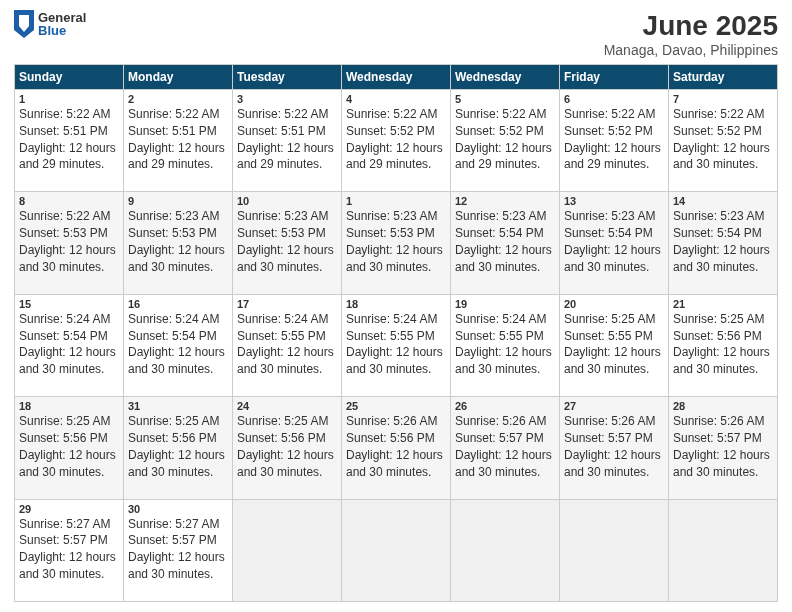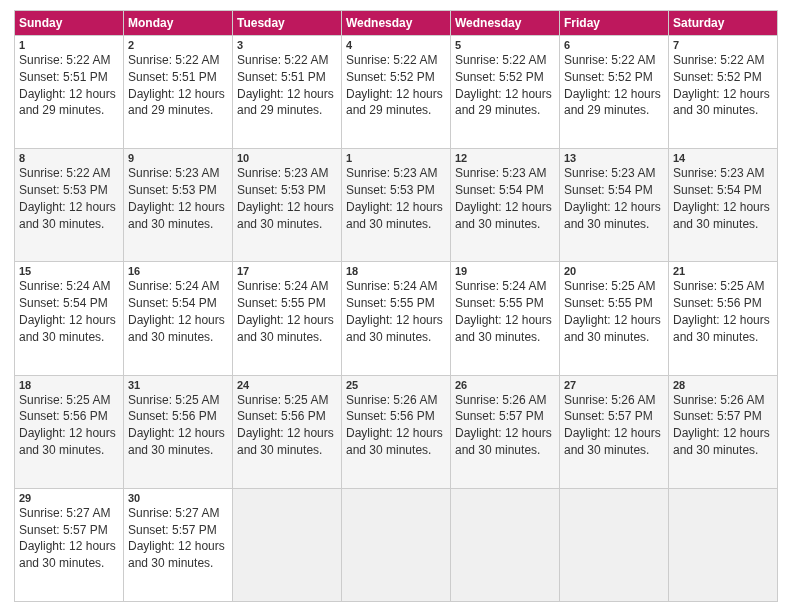--- a/index.html
+++ b/index.html
@@ -60,21 +60,21 @@
       font-size: 14px;
       color: #555;
     }
     .calendar-table {
       width: 100%;
       border-collapse: collapse;
       flex: 1;
       table-layout: fixed;
     }
     .calendar-table thead th {
-      background: #be185d;
+      background: #0c4a6e;
       color: #fff;
       font-size: 12px;
       font-weight: bold;
       padding: 5px 4px;
       text-align: left;
       border: 1px solid #ccc;
     }
     .calendar-table tbody td {
       vertical-align: top;
       border: 1px solid #ccc;
@@ -102,20 +102,36 @@
       color: #333;
     }
     .empty-cell {
       background: #f0f0f0 !important;
     }
   </style>
 </head>
 <body>
 
 <div class="page">
+  <div class="header">
+    <div class="logo">
+      <svg class="logo-icon" viewBox="0 0 20 28" xmlns="http://www.w3.org/2000/svg">
+        <polygon points="0,0 20,0 20,20 10,28 0,20" fill="#1a5fa8"></polygon>
+        <polygon points="5,5 15,5 15,16 10,22 5,16" fill="#fff"></polygon>
+      </svg>
+      <div class="logo-text">
+        <span class="logo-general">General</span>
+        <span class="logo-blue">Blue</span>
+      </div>
+    </div>
+    <div class="title-block">
+      <div class="calendar-title">June 2025</div>
+      <div class="calendar-subtitle">Managa, Davao, Philippines</div>
+    </div>
+  </div>
 
   <table class="calendar-table">
     <thead>
       <tr>
       <th>Sunday</th>
           <th>Monday</th>
           <th>Tuesday</th>
           <th>Wednesday</th>
           <th>Wednesday</th>
           <th>Friday</th>

